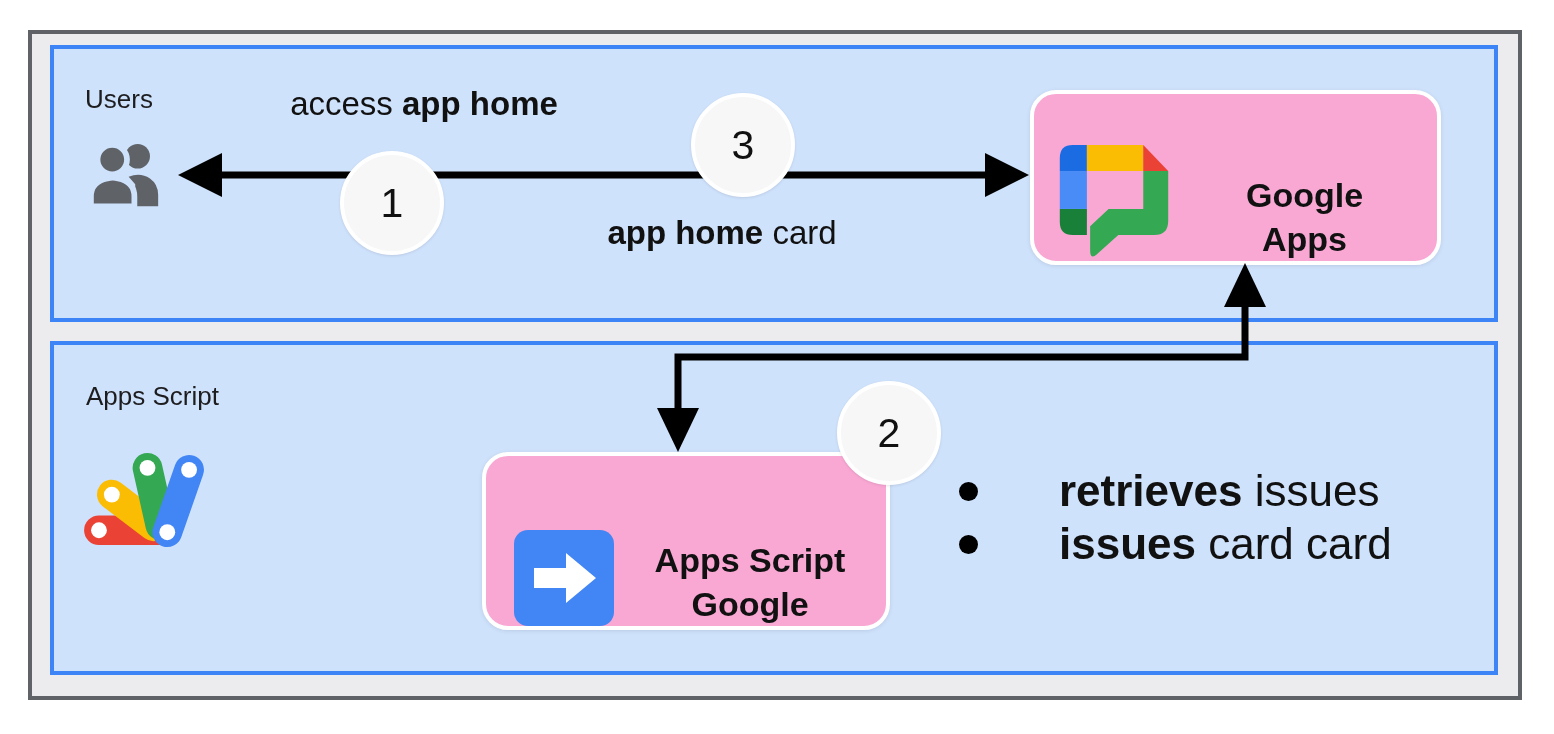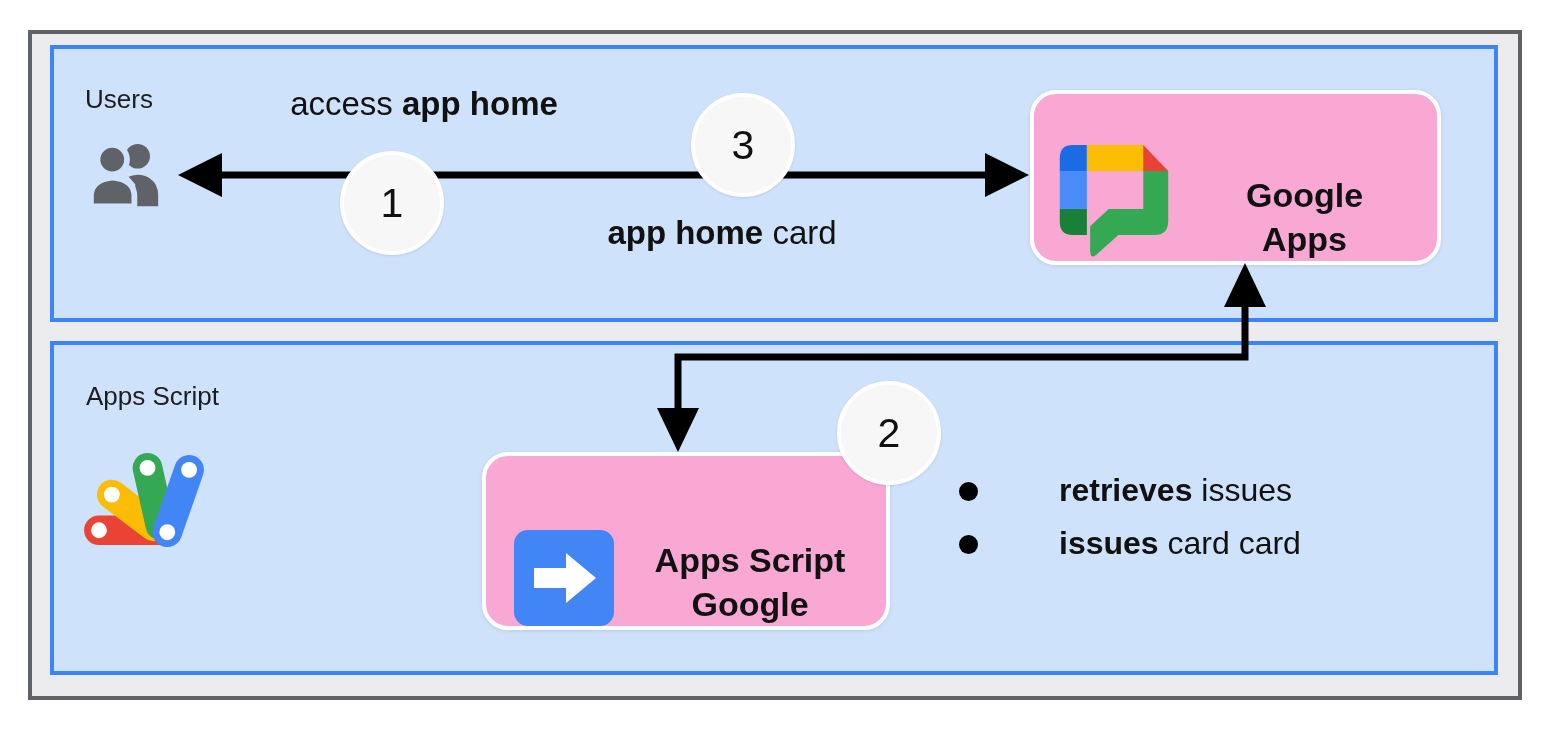--- a/index.html
+++ b/index.html
@@ -42,21 +42,21 @@
     background:#f7f7f7;box-shadow:0 1px 3px rgba(0,0,0,0.10);
     display:flex;align-items:center;justify-content:center;
     font-size:41px;font-weight:400;color:#111;z-index:6;
   }
   .circle-1{left:340px;top:151px;}
   .circle-3{left:691px;top:93px;}
   .circle-2{left:837px;top:381px;}
   .arrows-svg{position:absolute;left:0;top:0;z-index:5;pointer-events:none;}
   .icon-box{position:absolute;}
   .bullets{position:absolute;left:945px;top:464px;z-index:4;}
-  .bullet-row{position:relative;height:53px;font-size:32px;line-height:53px;color:#111;white-space:nowrap;}
+  .bullet-row{position:relative;height:53px;font-size:44px;line-height:53px;color:#111;white-space:nowrap;}
   .bullet-row .dot{
     position:absolute;left:14px;top:18px;width:19px;height:19px;border-radius:50%;background:#000;
   }
   .bullet-row .txt{padding-left:114px;}
   .bullet-row .b{font-weight:700;}
 </style>
 </head>
 <body>
 
 <div class="canvas">

